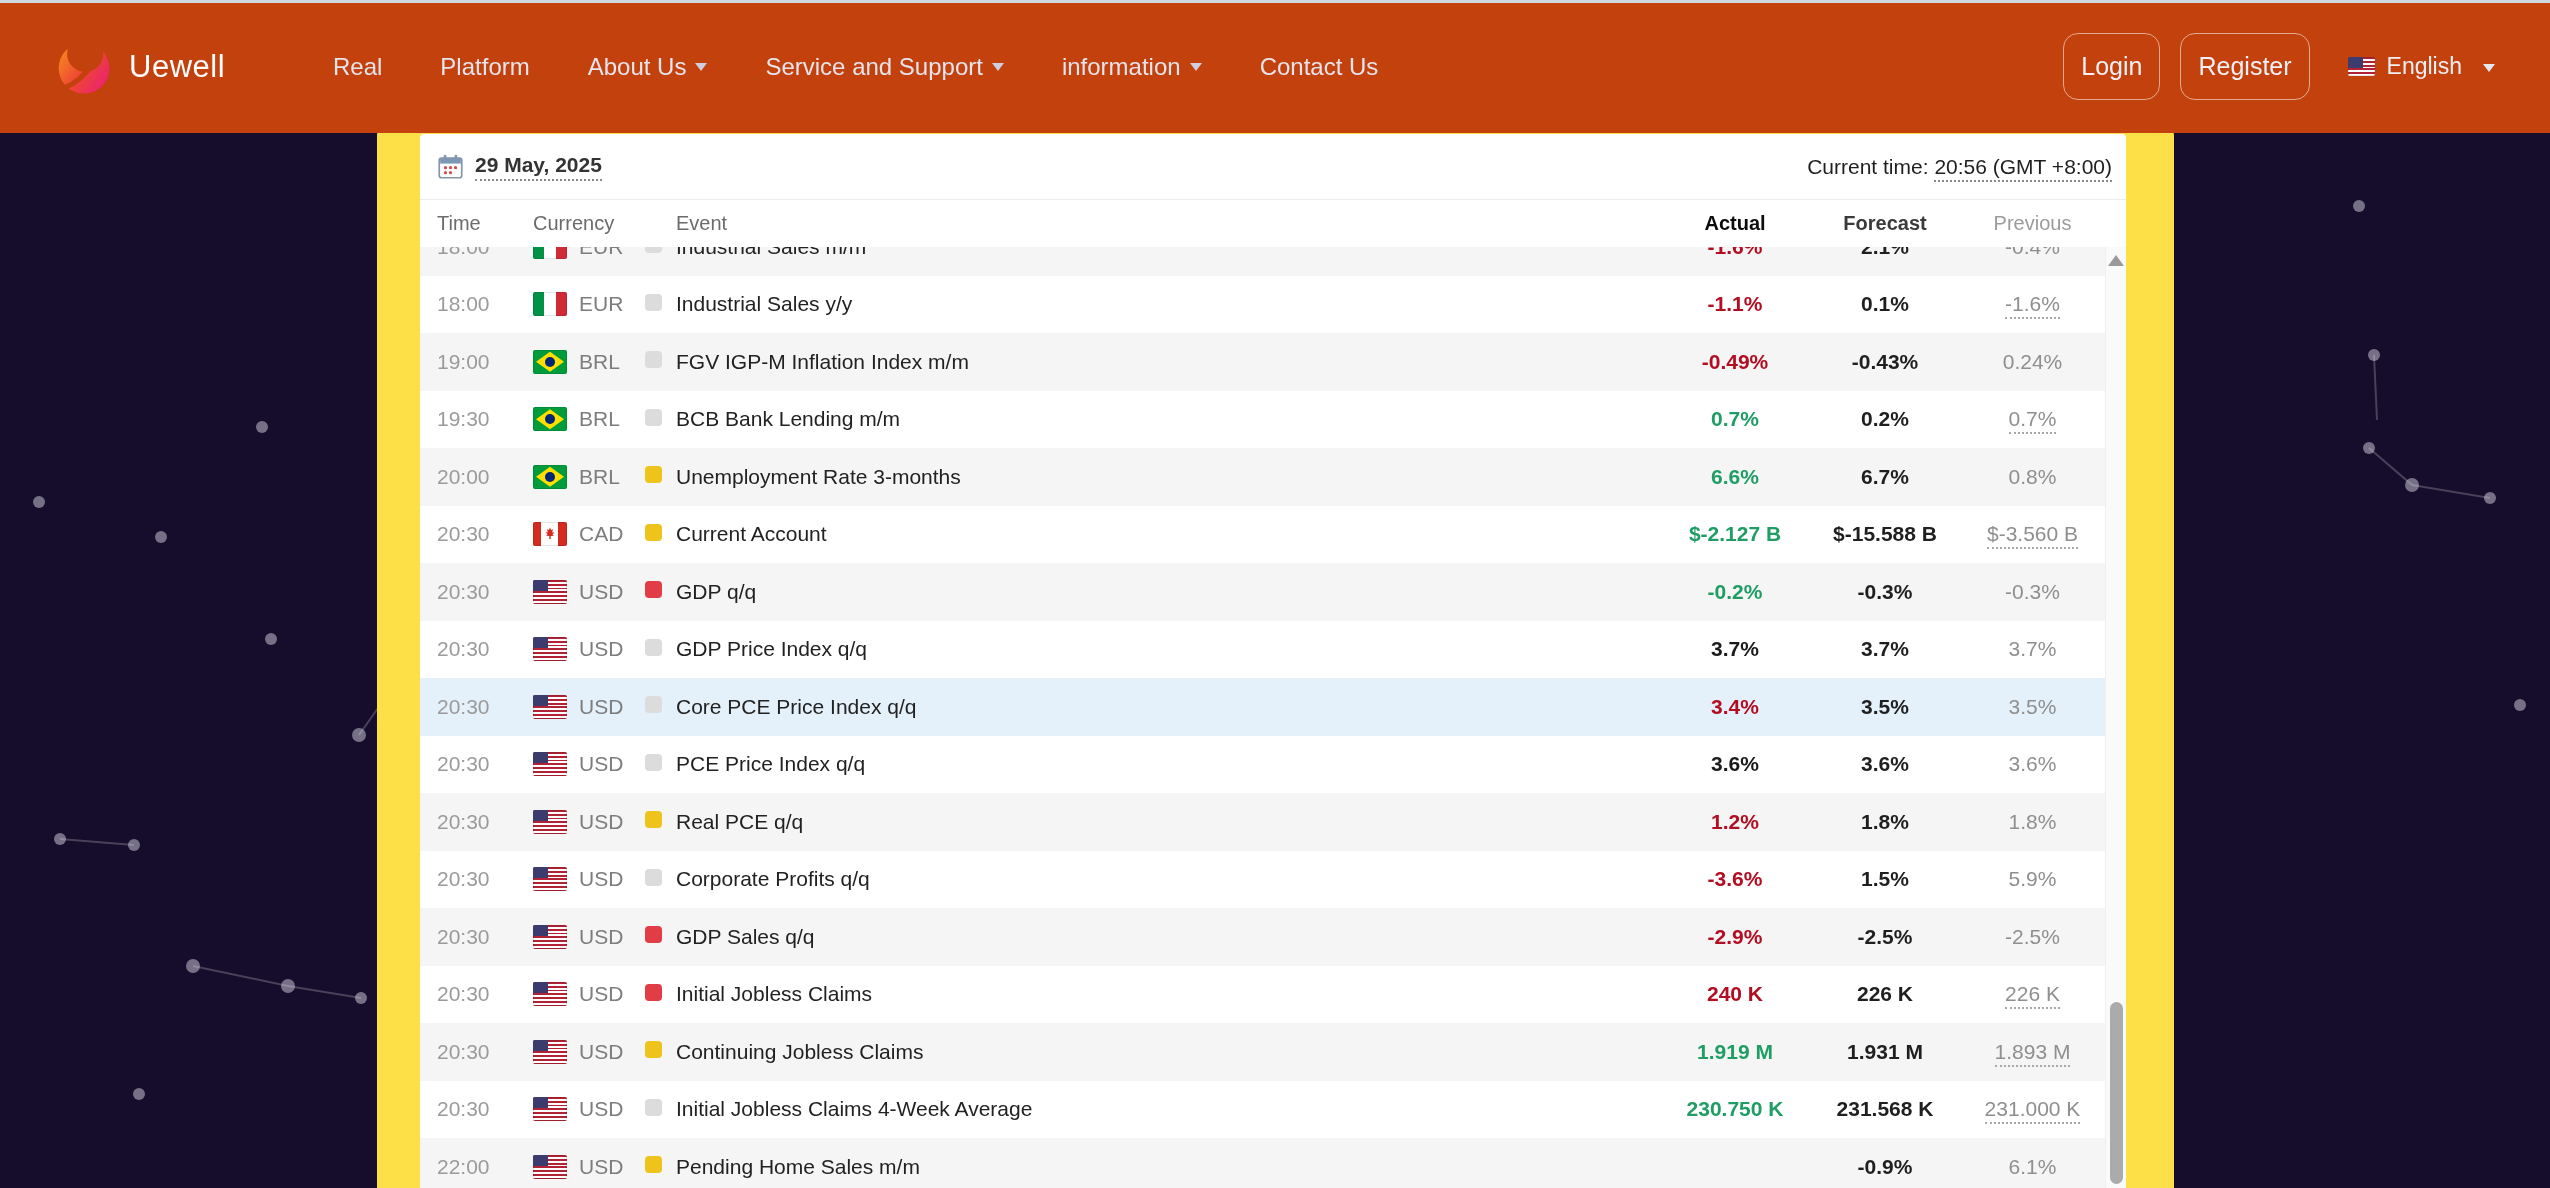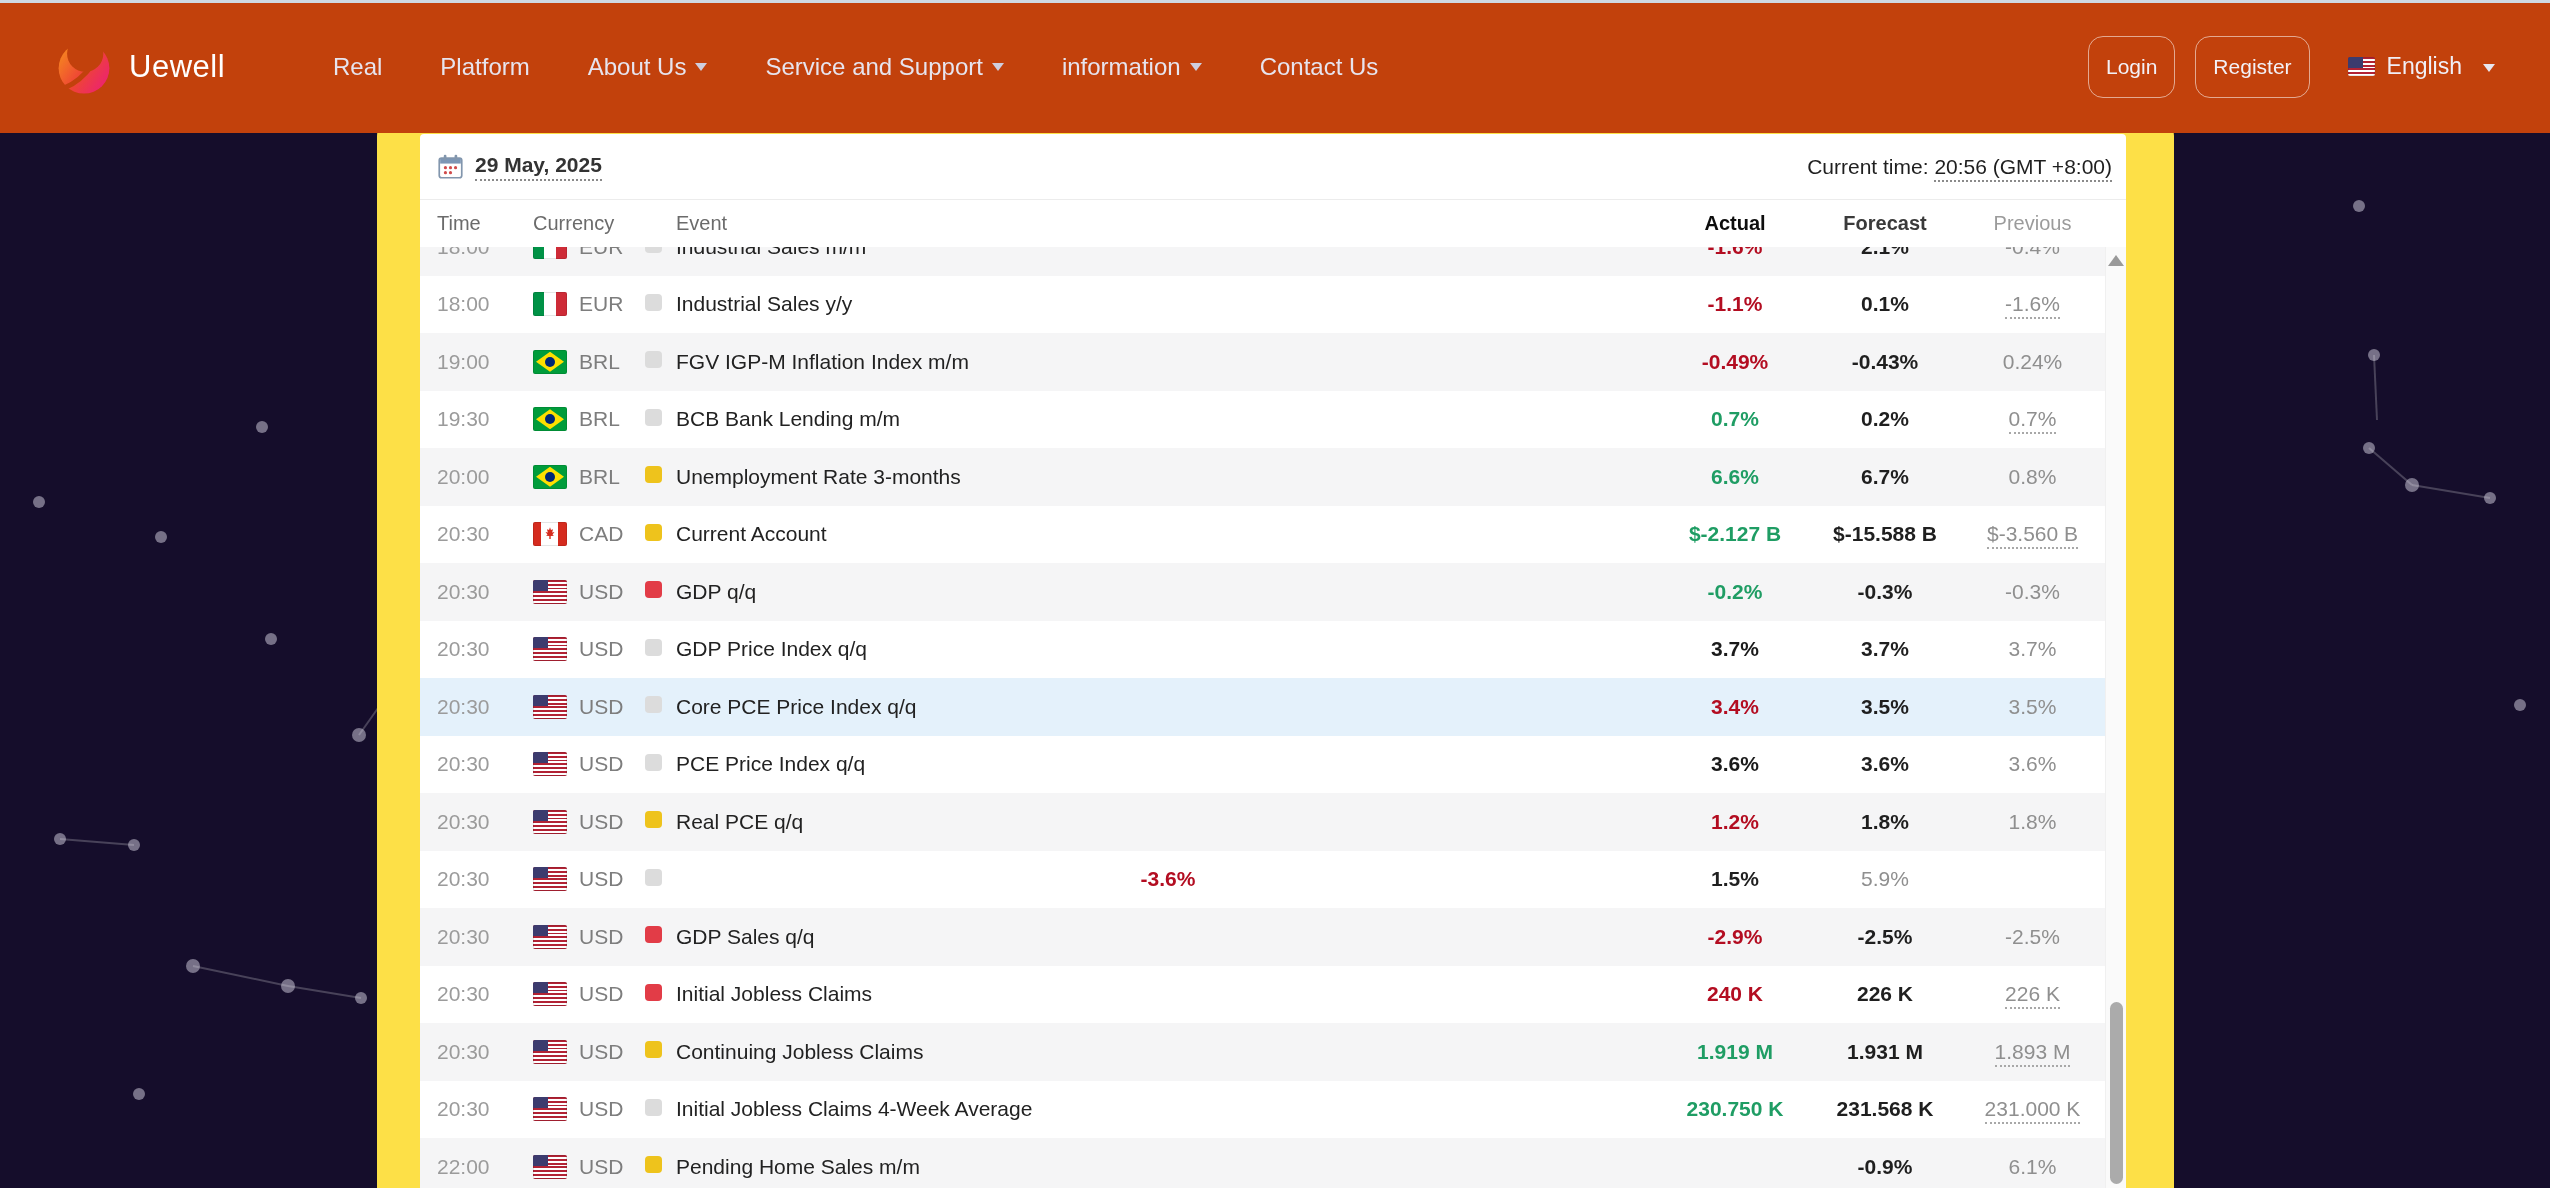--- a/index.html
+++ b/index.html
@@ -14,21 +14,21 @@
 
   
   .nav { position:absolute; left:0; top:0; width:2550px; height:133px; background:#c2410c; z-index:10;
          display:flex; align-items:center; }
   .brand { position:absolute; left:55px; top:0; height:133px; display:flex; align-items:center; gap:16px; cursor:pointer; }
   .brand-name { color:#ffffff; font-size:31px; font-weight:500; letter-spacing:.5px; }
   .menu { position:absolute; left:333px; top:0; height:133px; display:flex; align-items:center; gap:58px; }
   .menu a { color:#e7e4ee; font-size:24px; text-decoration:none; display:flex; align-items:center; cursor:pointer; }
   .caret { width:0; height:0; border:6px solid transparent; border-top:8px solid #cfcede; margin-left:9px; margin-top:7px; }
   .nav-right { position:absolute; right:55px; top:0; height:133px; display:flex; align-items:center; gap:20px; }
-  .pill { border:1px solid rgba(255,255,255,.55); border-radius:15px; color:#f3f1f7; font-size:21px;
+  .pill { border:1px solid rgba(255,255,255,.55); border-radius:15px; color:#f3f1f7; font-size:25px;
           padding:18px 17px; background:transparent; cursor:pointer; font-family:inherit; }
   .lang { display:flex; align-items:center; gap:12px; margin-left:18px; cursor:pointer; }
   .lang-label { color:#f1eff6; font-size:23px; }
   .lang .caret { margin-top:8px; border-top-color:#e8e6ef; }
 
   
   .flag { width:34px; height:24px; border-radius:2px; position:relative; overflow:hidden; flex:none;
           box-shadow: inset 0 0 0 1px rgba(0,0,0,.10); background:#ccc; }
   .flag.small { width:27px; height:19px; }
   .flag-it { background:linear-gradient(90deg,#009246 0 33.4%,#ffffff 33.4% 66.7%,#ce2b37 66.7%); }
@@ -383,20 +383,21 @@
   </div>
         <div class="row grid">
     <div class="c-time">20:30</div>
     <div class="c-cur">
       <span class="flag flag-us"></span>
       <span class="code">USD</span>
     </div>
     <div>
       <span class="imp imp-low"></span>
     </div>
+    <div class="c-event">Corporate Profits q/q</div>
     <div class="c-val c-act"><span class="val-red">-3.6%</span></div>
     <div class="c-val c-fc"><span>1.5%</span></div>
     <div class="c-val c-prev"><span>5.9%</span></div>
   </div>
         <div class="row grid">
     <div class="c-time">20:30</div>
     <div class="c-cur">
       <span class="flag flag-us"></span>
       <span class="code">USD</span>
     </div>

